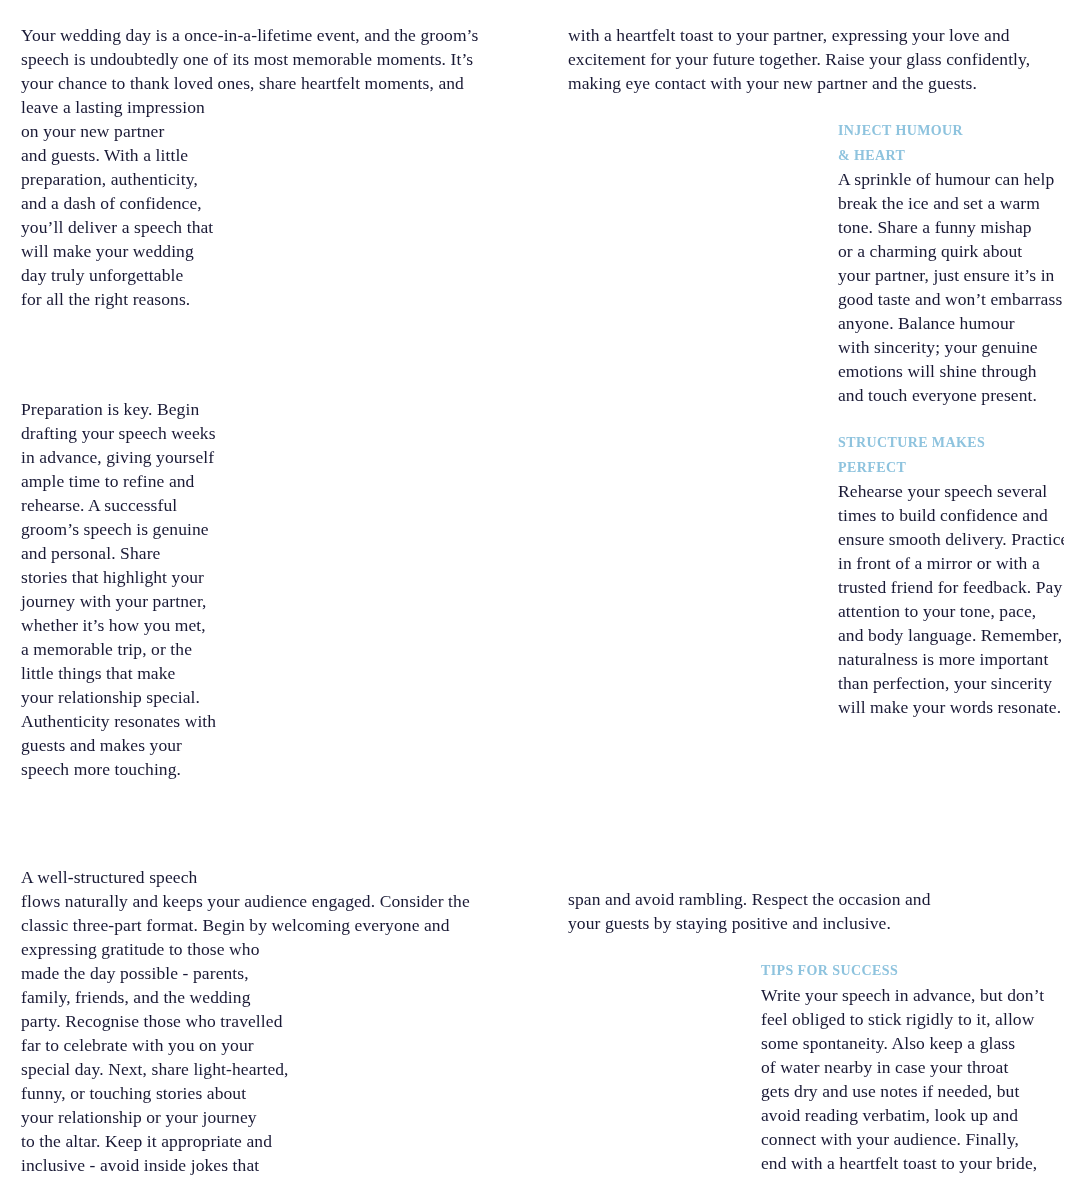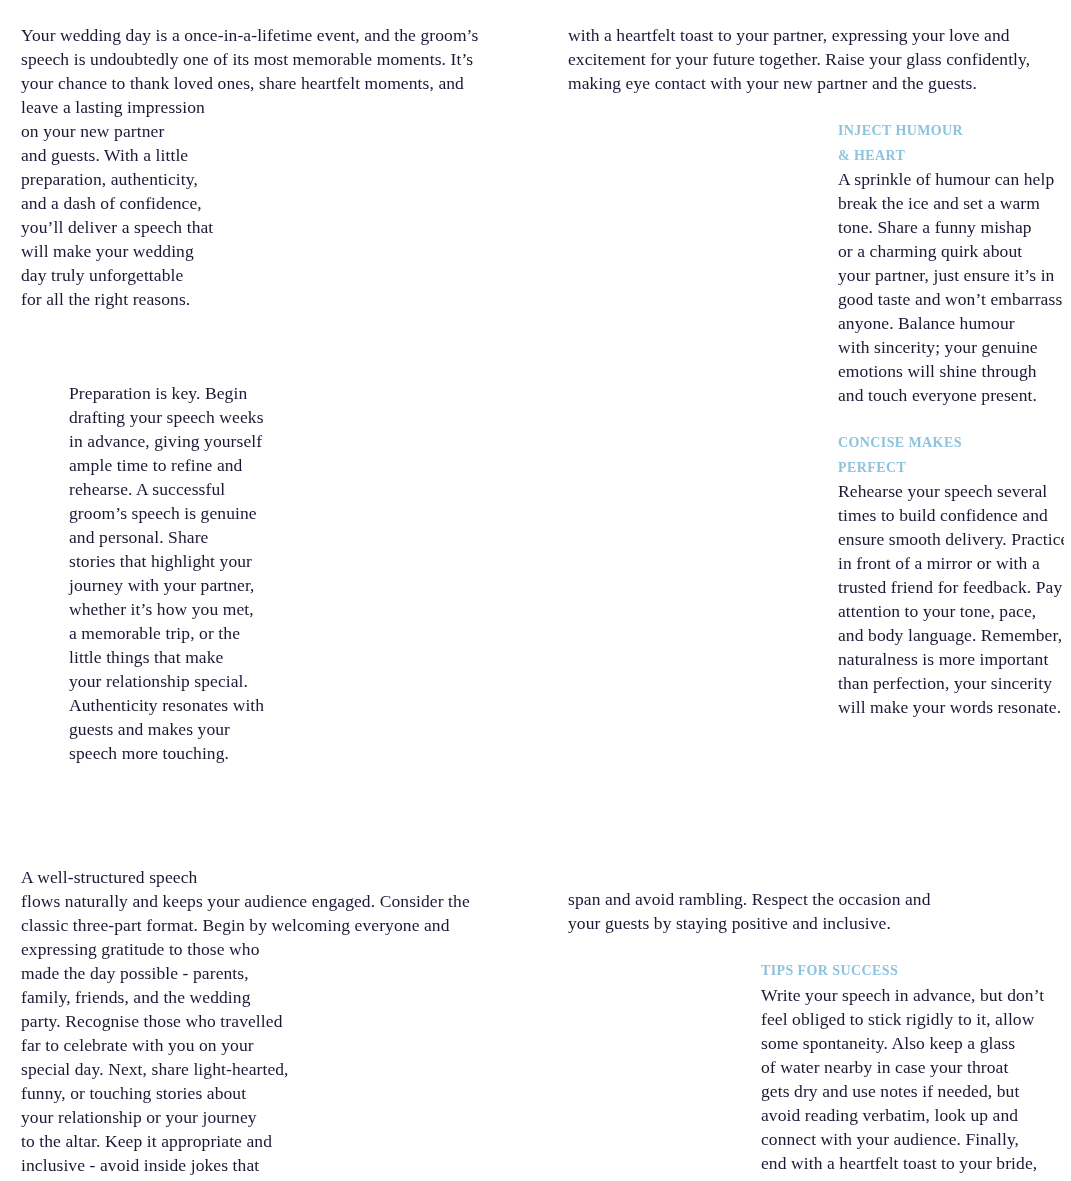--- a/index.html
+++ b/index.html
@@ -42,21 +42,21 @@
 on your new partner
 and guests. With a little
 preparation, authenticity,
 and a dash of confidence,
 you’ll deliver a speech that
 will make your wedding
 day truly unforgettable
 for all the right reasons.</div>
 
 
-  <div class="block body-text" style="left:0px; top:360px;margin-left:48px;">Preparation is key. Begin
+  <div class="block body-text" style="left:0px; top:376px;">Preparation is key. Begin
 drafting your speech weeks
 in advance, giving yourself
 ample time to refine and
 rehearse. A successful
 groom’s speech is genuine
 and personal. Share
 stories that highlight your
 journey with your partner,
 whether it’s how you met,
 a memorable trip, or the
@@ -93,21 +93,21 @@
 break the ice and set a warm
 tone. Share a funny mishap
 or a charming quirk about
 your partner, just ensure it’s in
 good taste and won’t embarrass
 anyone. Balance humour
 with sincerity; your genuine
 emotions will shine through
 and touch everyone present.</div>
 
-  <div class="block heading-text" style="left:817px; top:409px;">CONCISE MAKES
+  <div class="block heading-text" style="left:817px; top:409px;">STRUCTURE MAKES
 PERFECT</div>
 
   <div class="block body-text" style="left:817px; top:458px;">Rehearse your speech several
 times to build confidence and
 ensure smooth delivery. Practice
 in front of a mirror or with a
 trusted friend for feedback. Pay
 attention to your tone, pace,
 and body language. Remember,
 naturalness is more important

